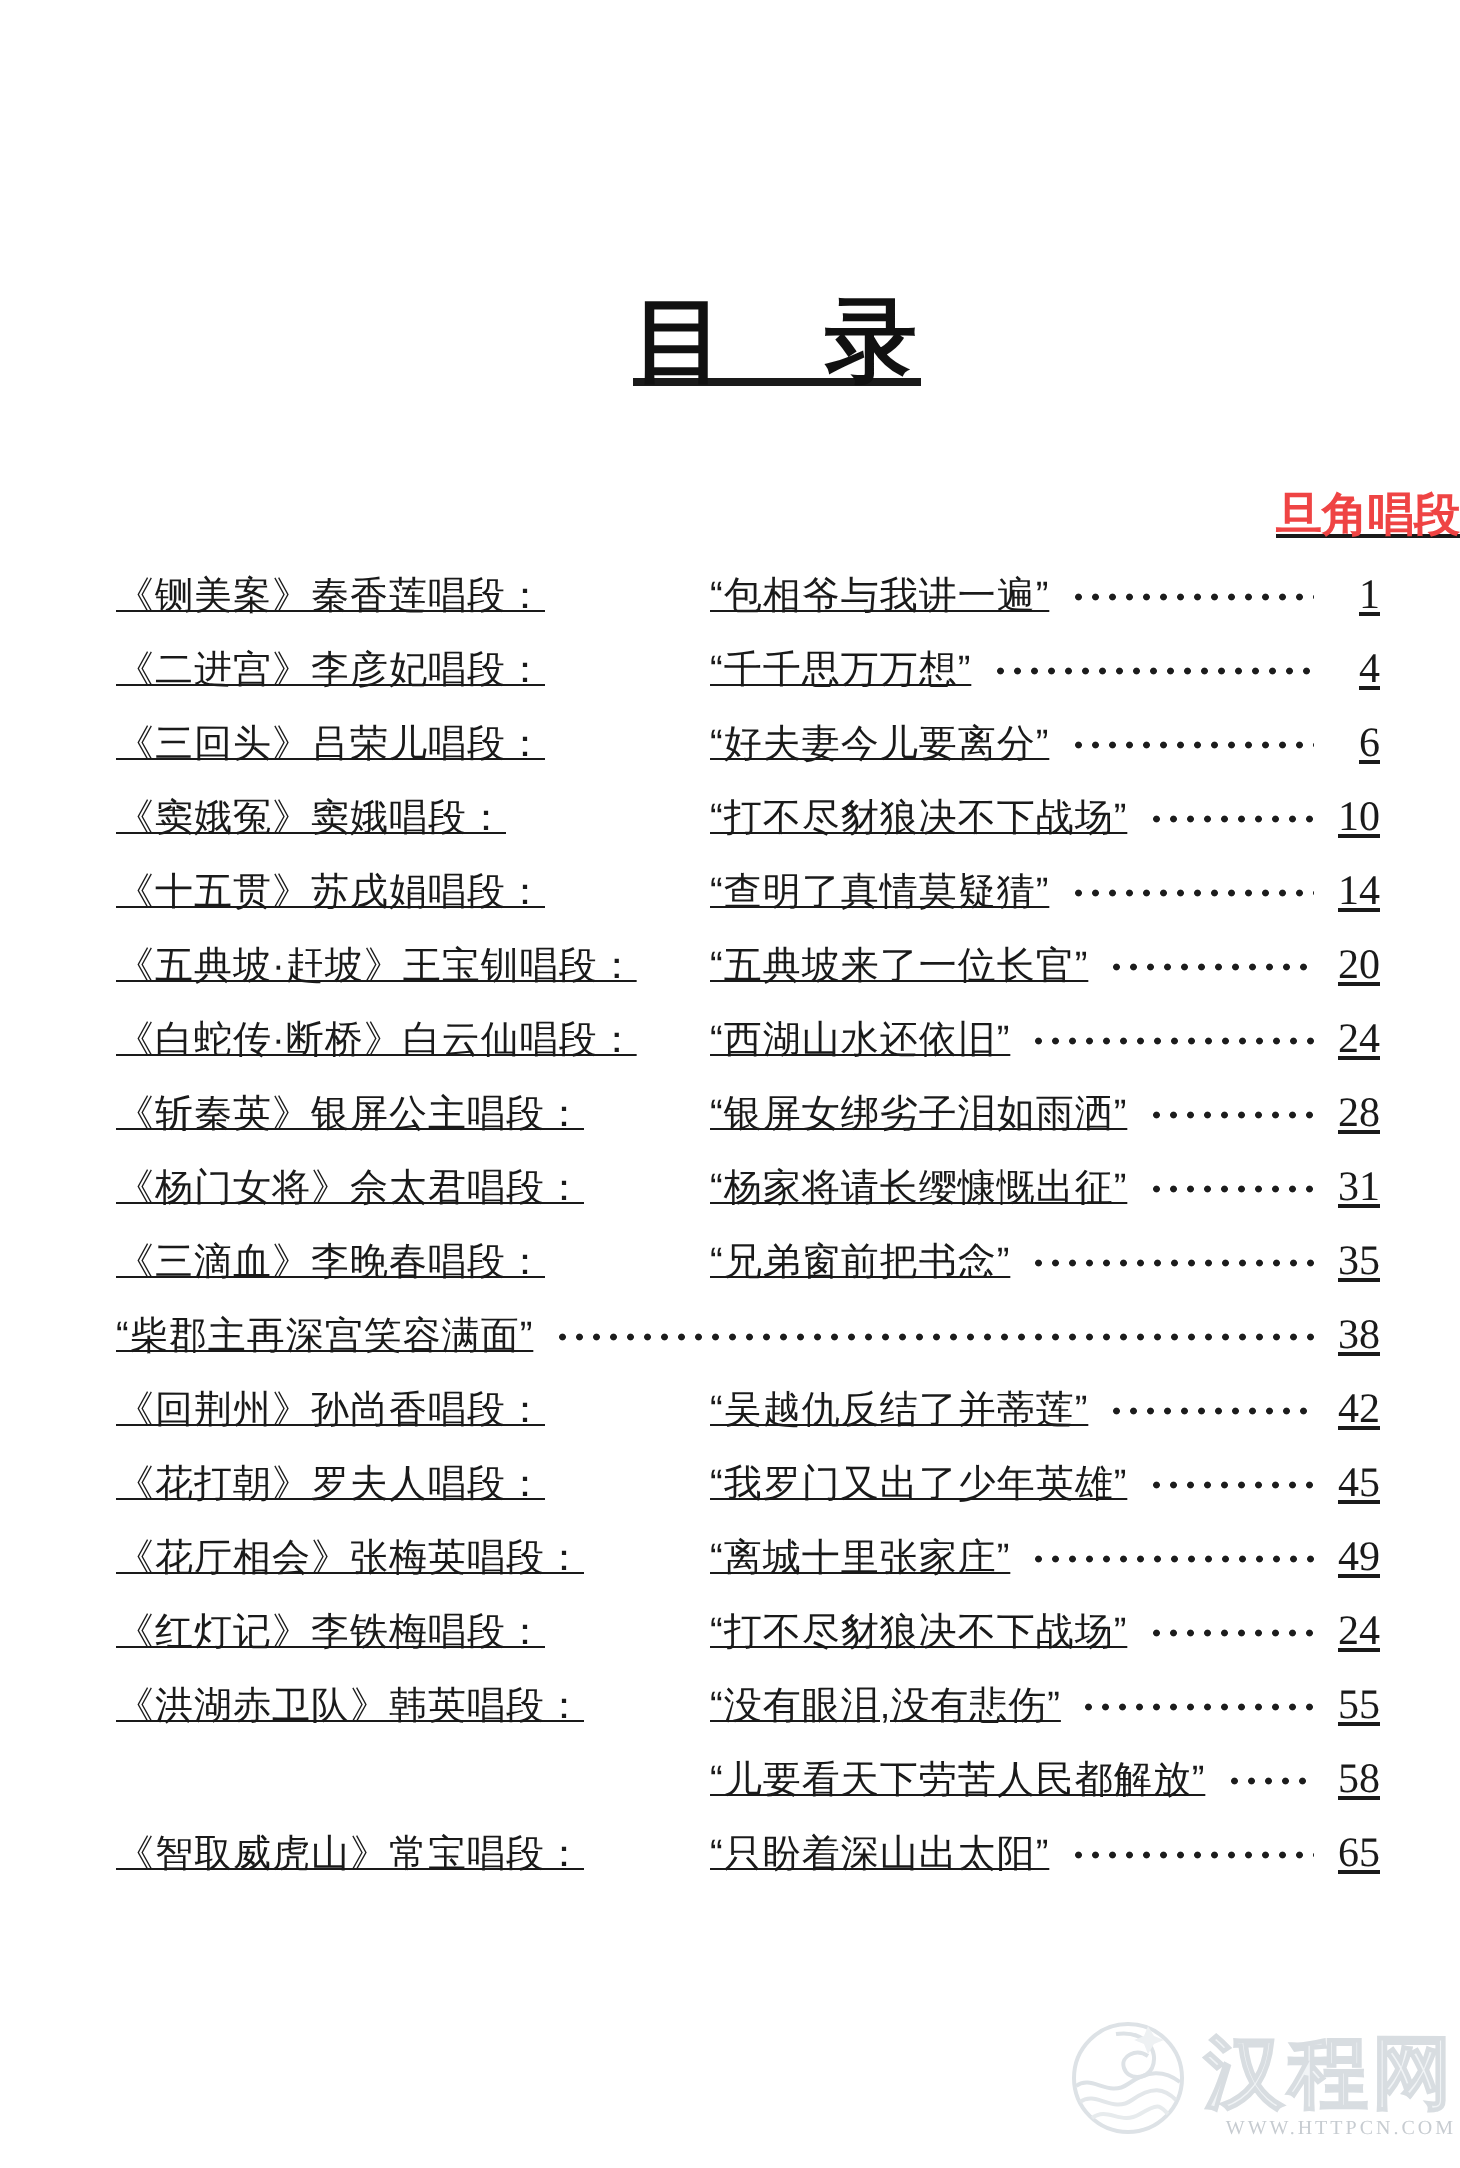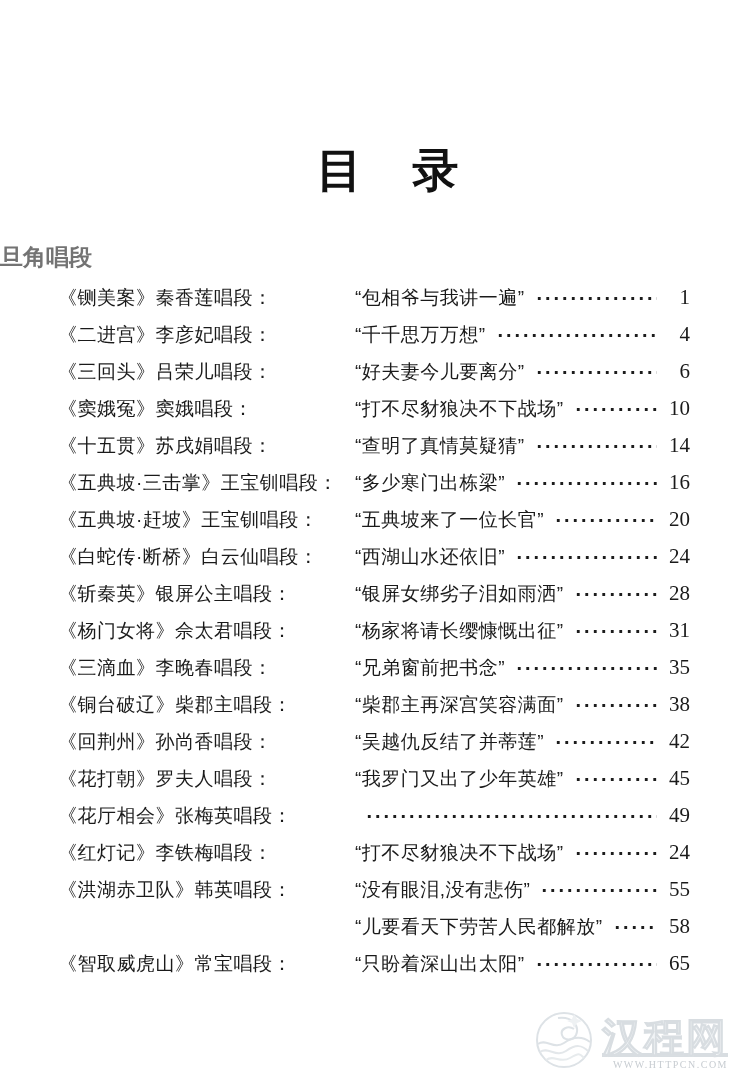--- a/index.html
+++ b/index.html
@@ -13,38 +13,40 @@
     width: 730px;
     height: 1084px;
     margin: 0 auto;
     background: #ffffff;
     color: #1a1a1a;
     overflow: hidden;
   }
   .content {
     position: relative;
     z-index: 1;
+    text-decoration: underline;
   }
   h1.title {
     margin: 0;
     padding: 145px 0 0 47px;
     text-align: center;
     font-size: 46px;
     line-height: 50px;
     font-weight: bold;
     letter-spacing: 2px;
     color: #111;
   }
   h2.section {
     margin: 48px 0 0 0;
-    text-align: left;
+    padding-left: 29px;
+    text-align: right;
     font-size: 23px;
     line-height: 28px;
     font-weight: bold;
-    color: #737373;
+    color: #ef4444;
   }
   .toc {
     margin-top: 8px;
     padding: 0 40px 0 58px;
   }
   .row {
     display: flex;
     align-items: center;
     height: 37px;
     font-size: 19px;
@@ -91,21 +93,20 @@
     display: flex;
     flex-direction: column;
     align-items: flex-end;
   }
   .wm-name {
     font-size: 40px;
     font-weight: bold;
     line-height: 42px;
     letter-spacing: 2px;
     color: #f1f4f6;
-    text-decoration: underline;
     -webkit-text-stroke: 1px #d8dde1;
   }
   .wm-url {
     margin-top: 1px;
     font-size: 10px;
     letter-spacing: 1.5px;
     color: #c7ccd1;
     font-family: "Liberation Serif", "DejaVu Serif", serif;
     text-align: center;
   }
@@ -165,26 +166,20 @@
         <span class="pnum">10</span>
       </div>
 
       <div class="row">
         <span class="label">《十五贯》苏戌娟唱段：</span>
         <span class="quote">“查明了真情莫疑猜”</span>
         <span class="leader"></span>
         <span class="pnum">14</span>
       </div>
 
-      <div class="row">
-        <span class="label">《五典坡·三击掌》王宝钏唱段：</span>
-        <span class="quote">“多少寒门出栋梁”</span>
-        <span class="leader"></span>
-        <span class="pnum">16</span>
-      </div>
 
 
       <div class="row">
         <span class="label">《五典坡·赶坡》王宝钏唱段：</span>
         <span class="quote">“五典坡来了一位长官”</span>
         <span class="leader"></span>
         <span class="pnum">20</span>
       </div>
 
       <div class="row">
@@ -209,21 +204,20 @@
       </div>
 
       <div class="row">
         <span class="label">《三滴血》李晚春唱段：</span>
         <span class="quote">“兄弟窗前把书念”</span>
         <span class="leader"></span>
         <span class="pnum">35</span>
       </div>
 
       <div class="row">
-        <span class="label">《铜台破辽》柴郡主唱段：</span>
         <span class="quote">“柴郡主再深宫笑容满面”</span>
         <span class="leader"></span>
         <span class="pnum">38</span>
       </div>
 
       <div class="row">
         <span class="label">《回荆州》孙尚香唱段：</span>
         <span class="quote">“吴越仇反结了并蒂莲”</span>
         <span class="leader"></span>
         <span class="pnum">42</span>
@@ -231,20 +225,21 @@
 
       <div class="row">
         <span class="label">《花打朝》罗夫人唱段：</span>
         <span class="quote">“我罗门又出了少年英雄”</span>
         <span class="leader"></span>
         <span class="pnum">45</span>
       </div>
 
       <div class="row">
         <span class="label">《花厅相会》张梅英唱段：</span>
+        <span class="quote">“离城十里张家庄”</span>
         <span class="leader"></span>
         <span class="pnum">49</span>
       </div>
 
       <div class="row">
         <span class="label">《红灯记》李铁梅唱段：</span>
         <span class="quote">“打不尽豺狼决不下战场”</span>
         <span class="leader"></span>
         <span class="pnum">24</span>
       </div>

